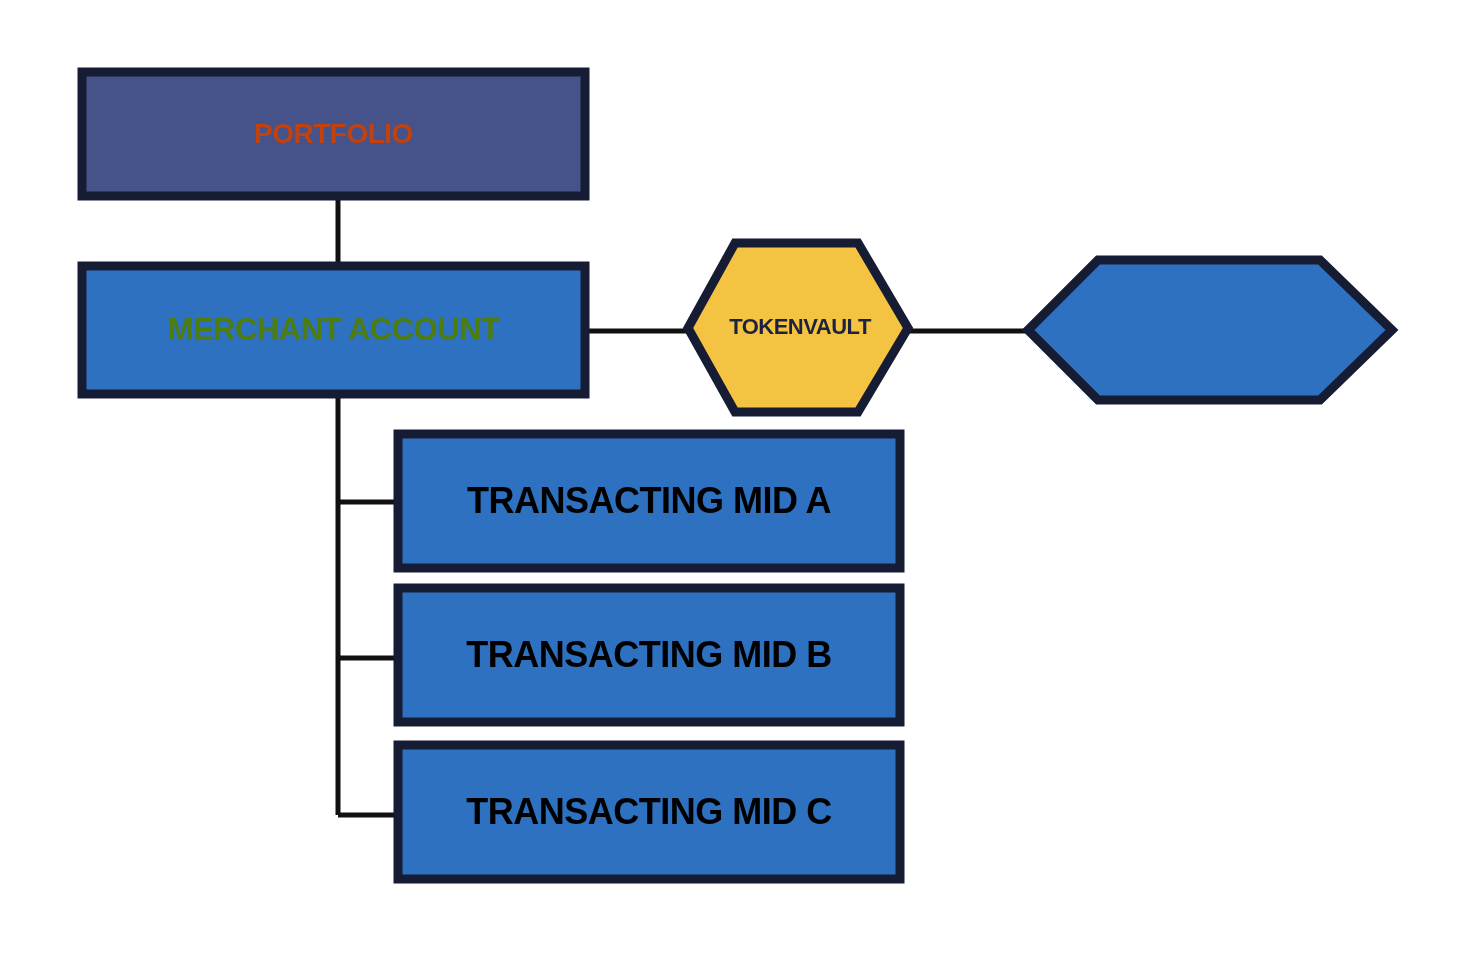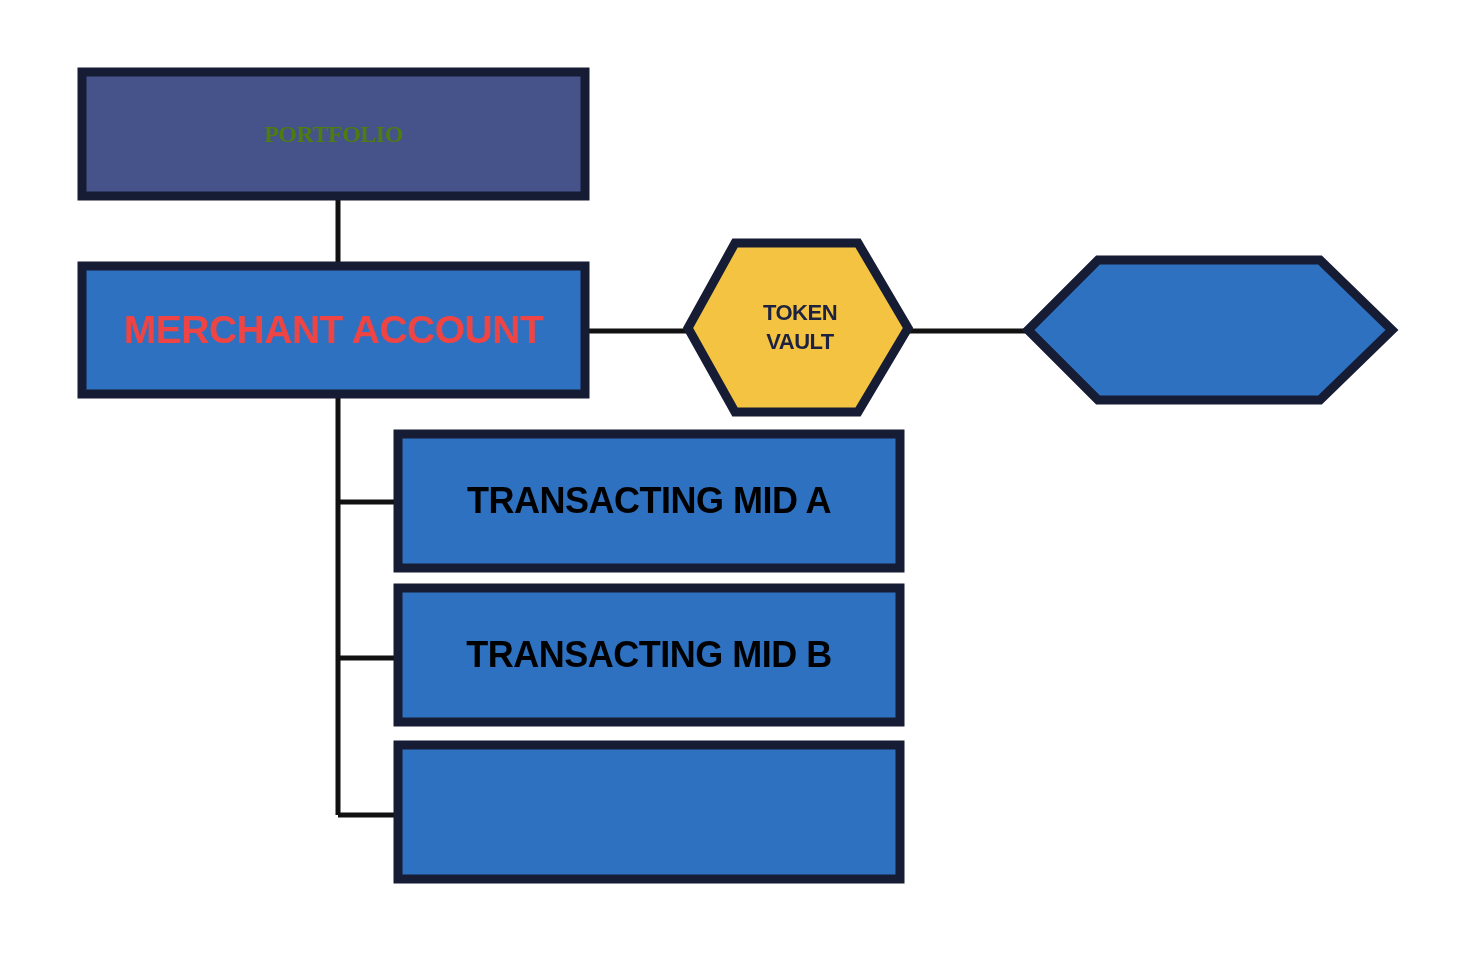--- a/index.html
+++ b/index.html
@@ -29,37 +29,37 @@
     display: flex;
     align-items: center;
     justify-content: center;
     text-align: center;
     pointer-events: none;
     white-space: nowrap;
     letter-spacing: -0.5px;
   }
   .lbl-portfolio {
     left: 82px; top: 72px; width: 503px; height: 124px;
-    font-size: 24px; font-weight: bold; color: #4d7c0f; font-family: Liberation Serif, serif;
+    font-size: 28px; font-weight: bold; color: #c2410c;
   }
   .lbl-merchant {
     left: 82px; top: 266px; width: 503px; height: 128px;
-    font-size: 39px; font-weight: bold; color: #ef4444;
+    font-size: 31px; font-weight: bold; color: #4d7c0f;
   }
   .lbl-mid {
     left: 398px; width: 502px; height: 134px;
     font-size: 36px; font-weight: bold; color: #000000;
   }
   .lbl-mid-a { top: 434px; }
   .lbl-mid-b { top: 588px; }
   .lbl-mid-c { top: 745px; }
   .lbl-token {
     left: 690px; top: 240px; width: 220px; height: 175px;
     font-size: 22px; font-weight: bold; color: #1d2240;
-    line-height: 1.28; flex-direction: column;
+    line-height: 1.28; 
   }
   .lbl-webhook {
     left: 1025px; top: 257px; width: 370px; height: 146px;
     font-size: 27px; font-weight: bold; color: #ffffff;
     letter-spacing: 0.5px;
   }
 </style>
 </head>
 <body>
 
@@ -106,14 +106,15 @@
   <div class="node-label lbl-token">
     <span>TOKEN</span>
     <span>VAULT</span>
   </div>
 
 
   <div class="node-label lbl-mid lbl-mid-a">TRANSACTING MID A</div>
 
   <div class="node-label lbl-mid lbl-mid-b">TRANSACTING MID B</div>
 
+  <div class="node-label lbl-mid lbl-mid-c">TRANSACTING MID C</div>
 
 </div>
 
 </body></html>

